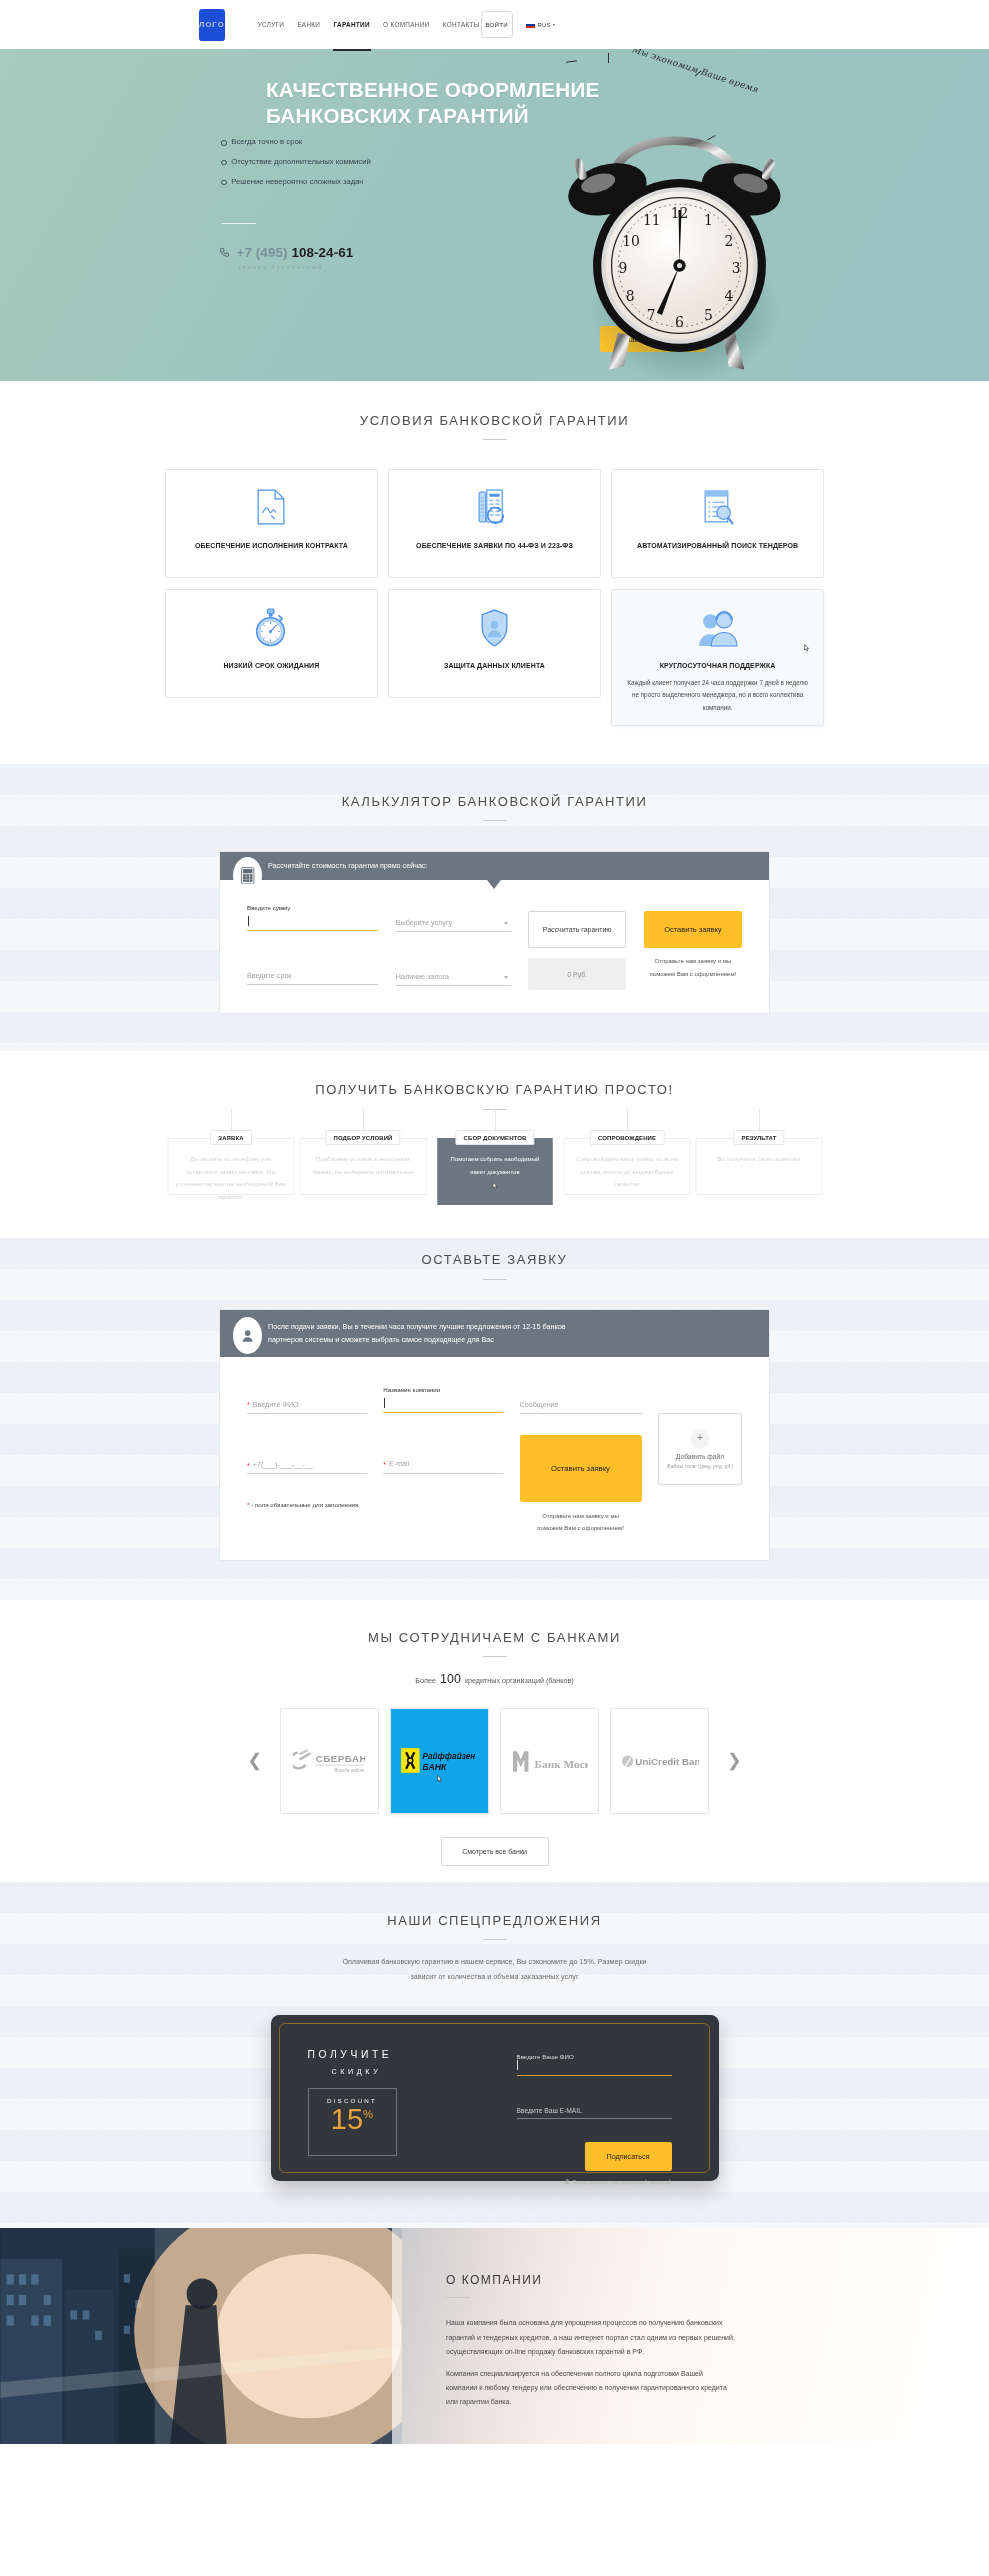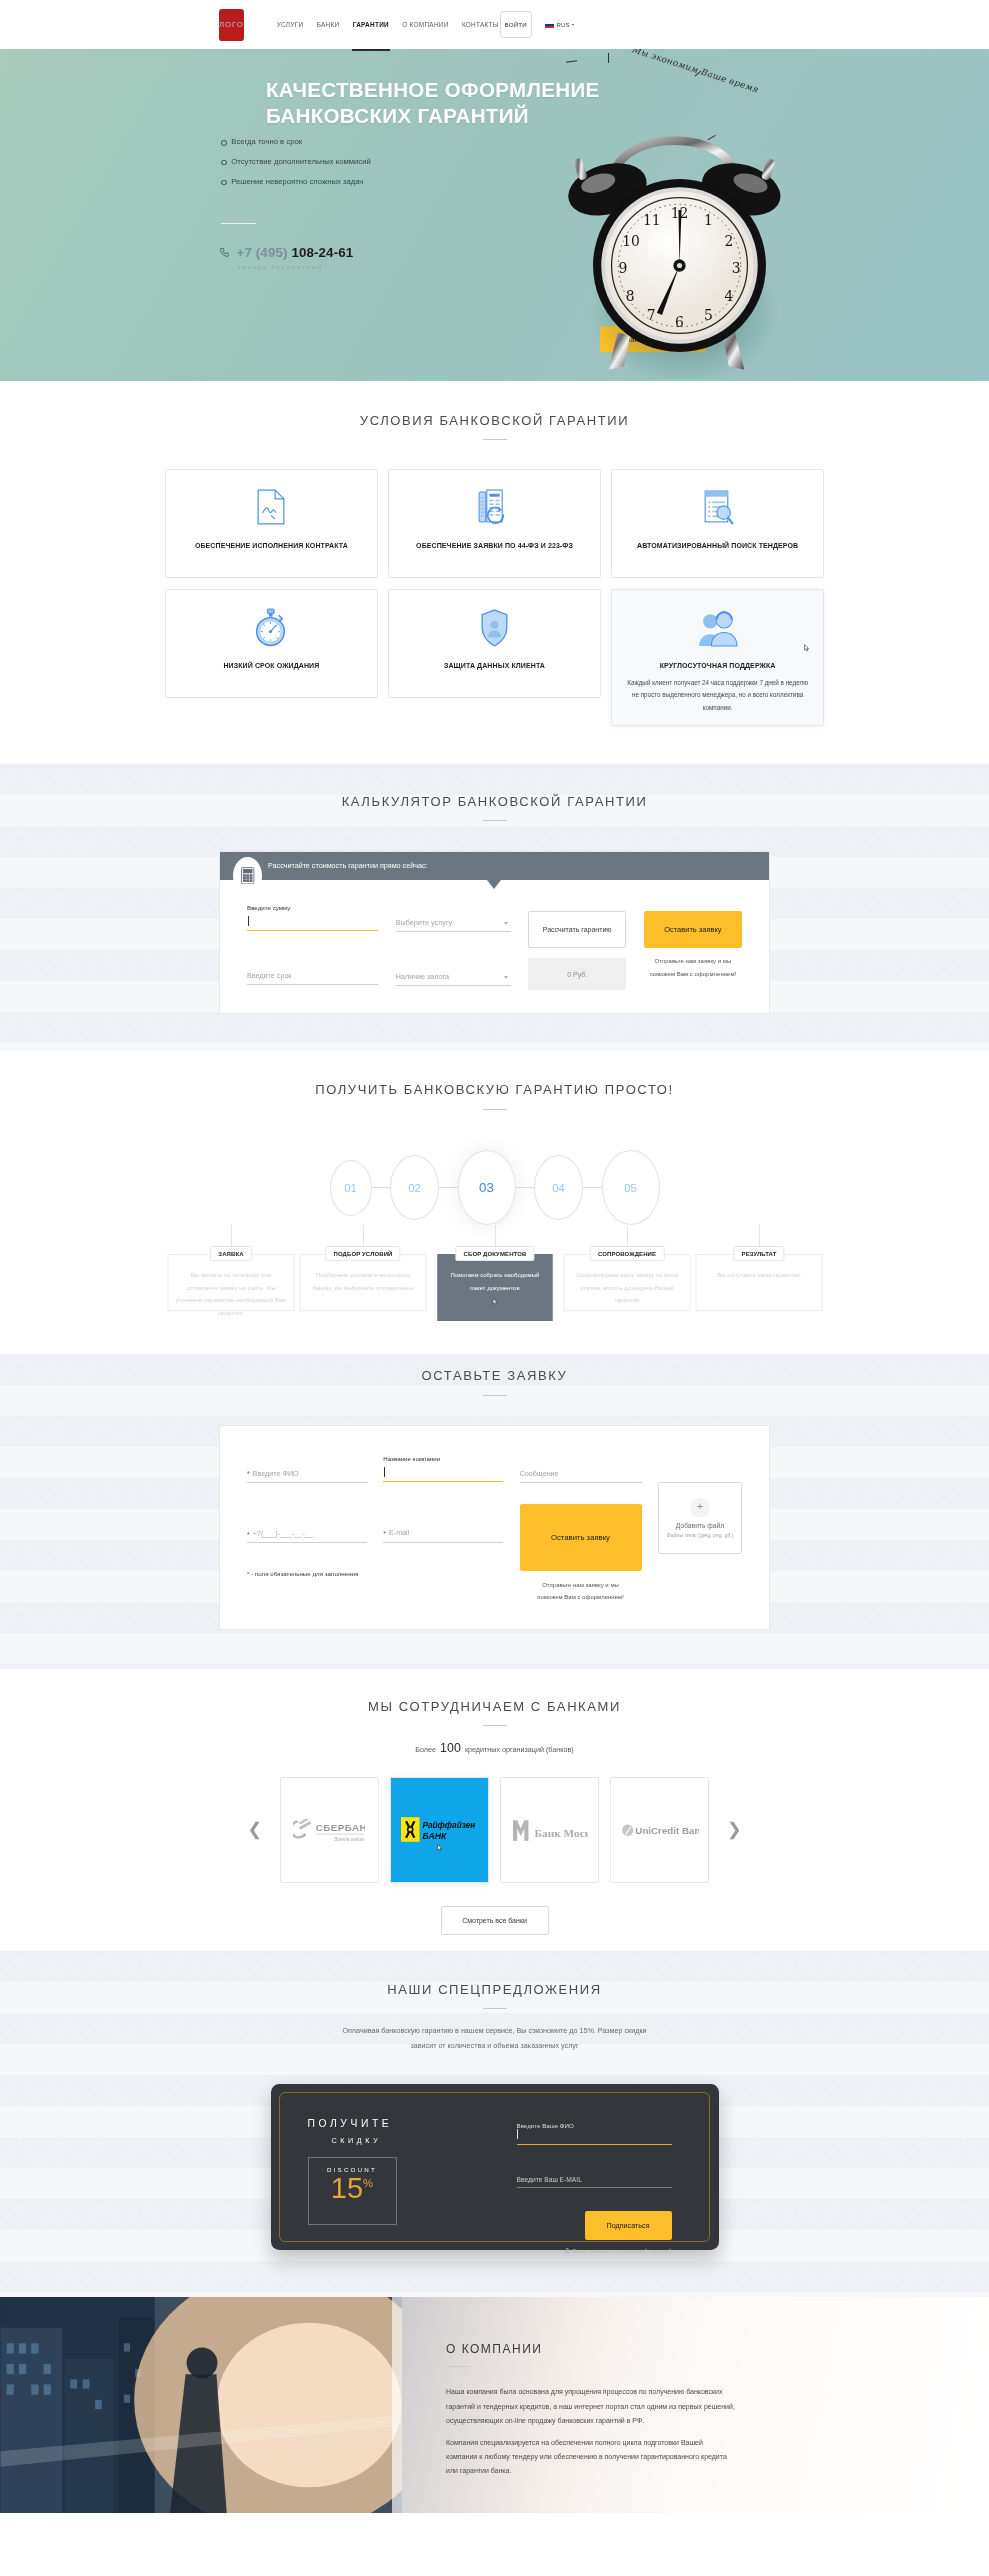--- a/index.html
+++ b/index.html
@@ -10,24 +10,24 @@
     background: #ffffff;
     color: #3a3a3a;
     -webkit-font-smoothing: antialiased;
   }
   .wrap { width: 659px; margin: 0 auto; position: relative; }
 
   
   .header { height: 49px; background: #fff; position: relative; z-index: 30; }
   .header-inner { width: 659px; margin: 0 auto; height: 49px; display: flex; align-items: center; }
   .logo-box {
-    width: 37px; height: 32px; background: #b91c1c; border-radius: 3.1px;
+    width: 37px; height: 32px; background: #1d4ed8; border-radius: 3.1px;
     display: flex; align-items: center; justify-content: center;
-    color: #b7c3cd; font-size: 7.7px; letter-spacing: 1px; font-weight: 400;
-    margin-left: 54px;
+    color: #b7c3cd; font-size: 7.7px; letter-spacing: 1px; font-weight: 700;
+    margin-left: 34px;
   }
   .main-nav { display: flex; align-items: center; margin-left: 32px; gap: 11.3px; }
   .nav-link {
     font-size: 6.4px; letter-spacing: 0.3px; color: #5c5c5c; text-decoration: none;
     padding: 2.1px 1px; position: relative; white-space: nowrap;
   }
   .nav-link.active { color: #1a1a1a; font-weight: 600; }
   .nav-link.active::after {
     content: ""; position: absolute; left: 0; right: 0; bottom: -21px; height: 2.6px; background: #2b2b2b;
   }
@@ -544,31 +544,20 @@
         </div>
       </div>
     </div>
   </div>
 </div>
 
 <div class="sec" style="padding:31px 0 36px; background:#fff;">
   <div class="wrap">
     <div class="sec-title">ПОЛУЧИТЬ БАНКОВСКУЮ ГАРАНТИЮ ПРОСТО!</div>
     <div class="sec-rule"></div>
-    <div class="steps-row" style="margin-top:41px;" id="steps-circles">
-        <div class="step-circle" style="width: 42px; height: 56px; font-size: 11.3px;">01</div>
-        <div class="step-dash"></div>
-        <div class="step-circle" style="width: 49px; height: 65px; font-size: 11.3px;">02</div>
-        <div class="step-dash"></div>
-        <div class="step-circle" style="width: 58px; height: 75px; font-size: 13.4px; color: rgb(60, 138, 224); box-shadow: rgba(0, 0, 0, 0.07) 0px 0px 19.6px;">03</div>
-        <div class="step-dash"></div>
-        <div class="step-circle" style="width: 49px; height: 65px; font-size: 11.3px;">04</div>
-        <div class="step-dash"></div>
-        <div class="step-circle" style="width: 58px; height: 75px; font-size: 11.3px;">05</div>
-      </div>
     <div style="position:relative; height:20.6px;" id="steps-stems">
         <div class="step-stem" style="position: absolute; left: 66px; top: 0px; height: 20.6px;"></div>
         <div class="step-stem" style="position: absolute; left: 198px; top: 0px; height: 20.6px;"></div>
         <div class="step-stem" style="position: absolute; left: 330px; top: 0px; height: 20.6px;"></div>
         <div class="step-stem" style="position: absolute; left: 462px; top: 0px; height: 20.6px;"></div>
         <div class="step-stem" style="position: absolute; left: 594px; top: 0px; height: 20.6px;"></div>
       </div>
     <div style="position:relative; height:15.5px;" id="steps-chips">
         <div class="step-chip" style="position: absolute; left: 66px; transform: translateX(-50%); top: 0px; height: 15.5px; padding: 0px 7.2px; z-index: 4;">ЗАЯВКА</div>
         <div class="step-chip" style="position: absolute; left: 198px; transform: translateX(-50%); top: 0px; height: 15.5px; padding: 0px 7.2px; z-index: 4;">ПОДБОР УСЛОВИЙ</div>
@@ -587,20 +576,32 @@
       </div>
   </div>
 </div>
 
 <div class="sec bg-diamond" style="padding:14px 0 39px;">
   <div class="wrap">
     <div class="sec-title">ОСТАВЬТЕ ЗАЯВКУ</div>
     <div class="sec-rule"></div>
 
     <div class="panel" style="margin-top:30px;">
+      <div class="panel-head" style="height:47px;">
+        <div class="panel-badge" style="top:7.2px;">
+          <svg width="11.3" height="13.4" viewBox="0 0 22 26" fill="#6b7681">
+            <circle cx="11" cy="8" r="5.4"></circle>
+            <path d="M1.5 25c0-5.4 4.2-9.2 9.5-9.2s9.5 3.8 9.5 9.2z"></path>
+          </svg>
+        </div>
+        <div class="panel-head-text">
+          <div>После подачи заявки, Вы в течении часа получите лучшие предложения от 12-15 банков</div>
+          <div>партнеров системы и сможете выбрать самое подходящее для Вас</div>
+        </div>
+      </div>
 
       <div class="panel-body" style="padding:29px 27px 25px;">
         <div style="display:flex; gap:16.5px; align-items:flex-start;">
           <div style="width:133px;">
             <div class="fld" style="margin-top:10.8px;">
               <input class="fld-line" style="padding-left: 5.7px;" placeholder="Введите ФИО">
               <span style="position:absolute;left:0;bottom:5.7px;color:#e02020;font-size:6.7px;">*</span>
             </div>
             <div class="fld" style="margin-top:43px;">
               <input class="fld-line" style="padding-left: 5.7px;" placeholder="+7(___)-___-__-__">

